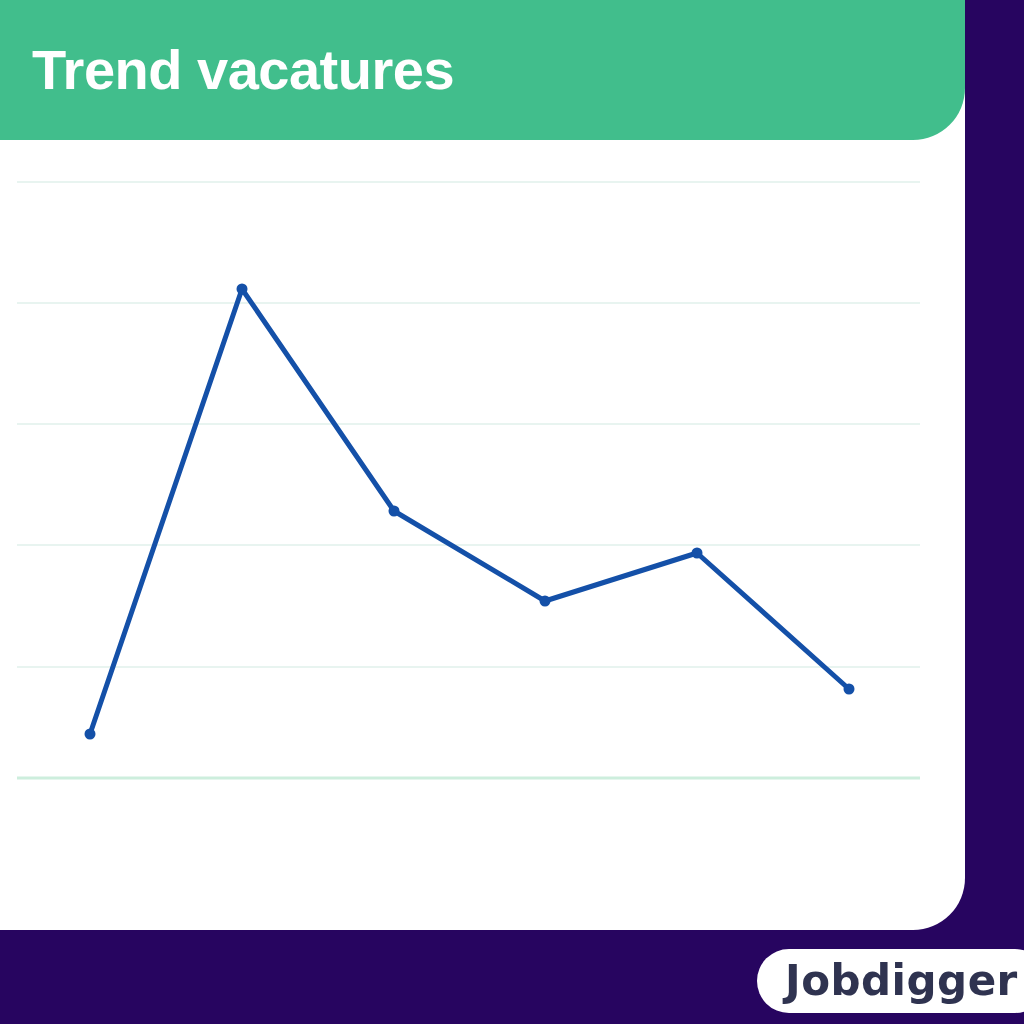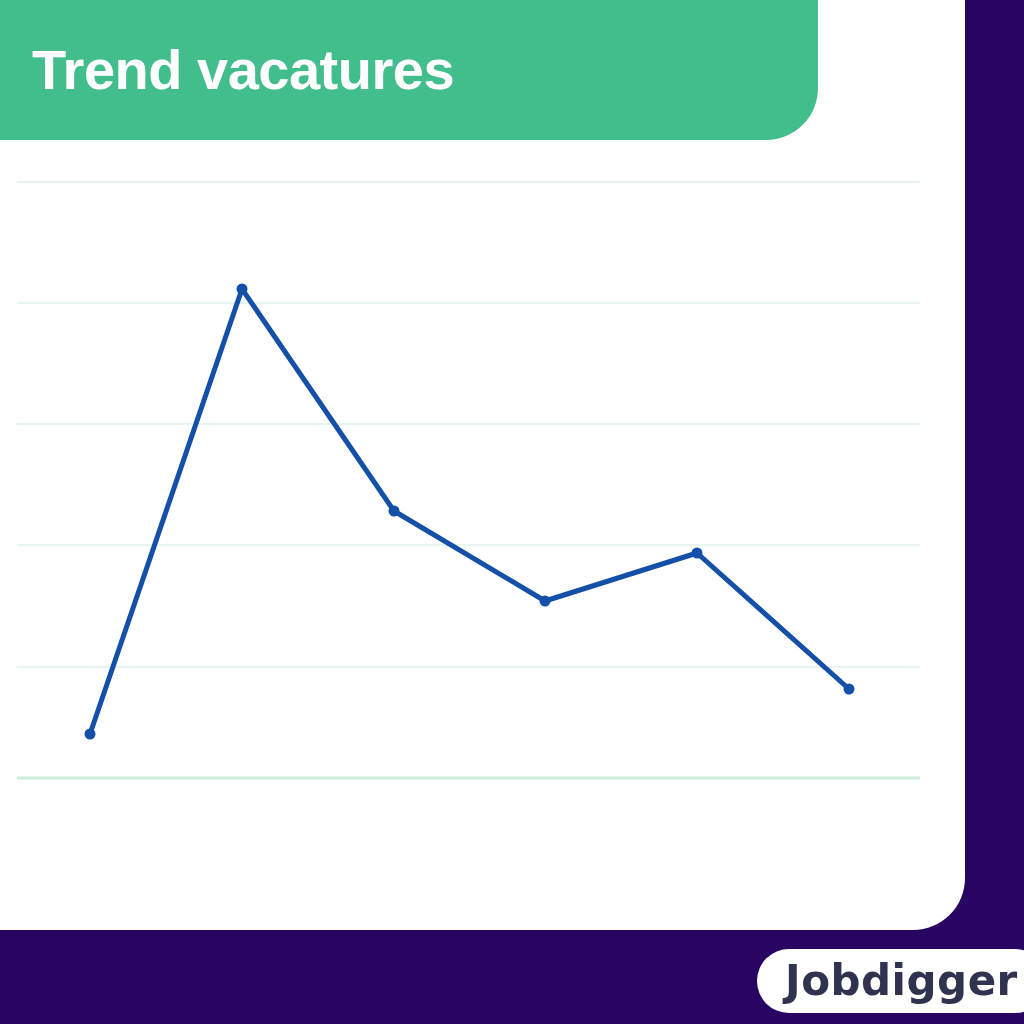--- a/index.html
+++ b/index.html
@@ -29,21 +29,21 @@
     height: 930px;
     background: #ffffff;
     border-bottom-right-radius: 52px;
   }
 
   
   .header {
     position: absolute;
     left: 0;
     top: 0;
-    width: 818px;
+    width: 965px;
     height: 140px;
     background: #41be8c;
     border-bottom-right-radius: 52px;
   }
   .header-title {
     position: absolute;
     left: 32px;
     top: 36px;
     font-size: 56px;
     line-height: 68px;

